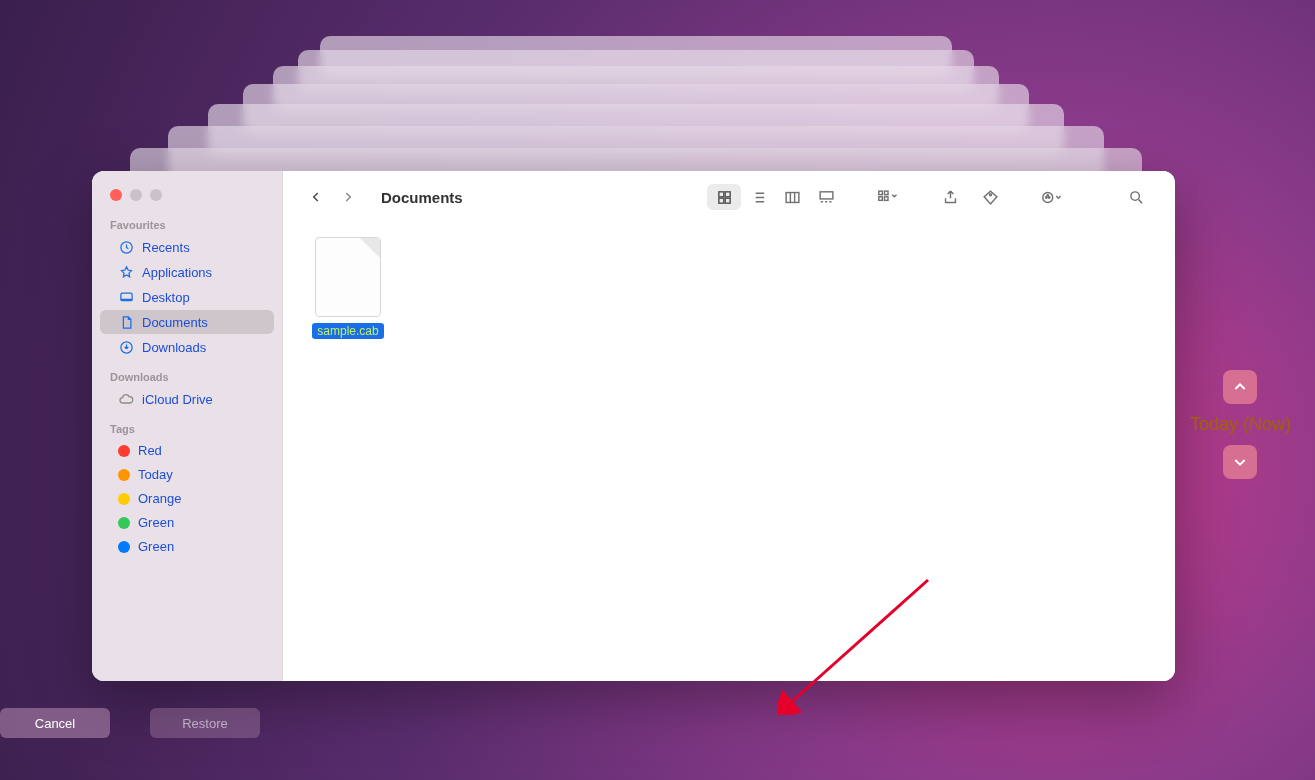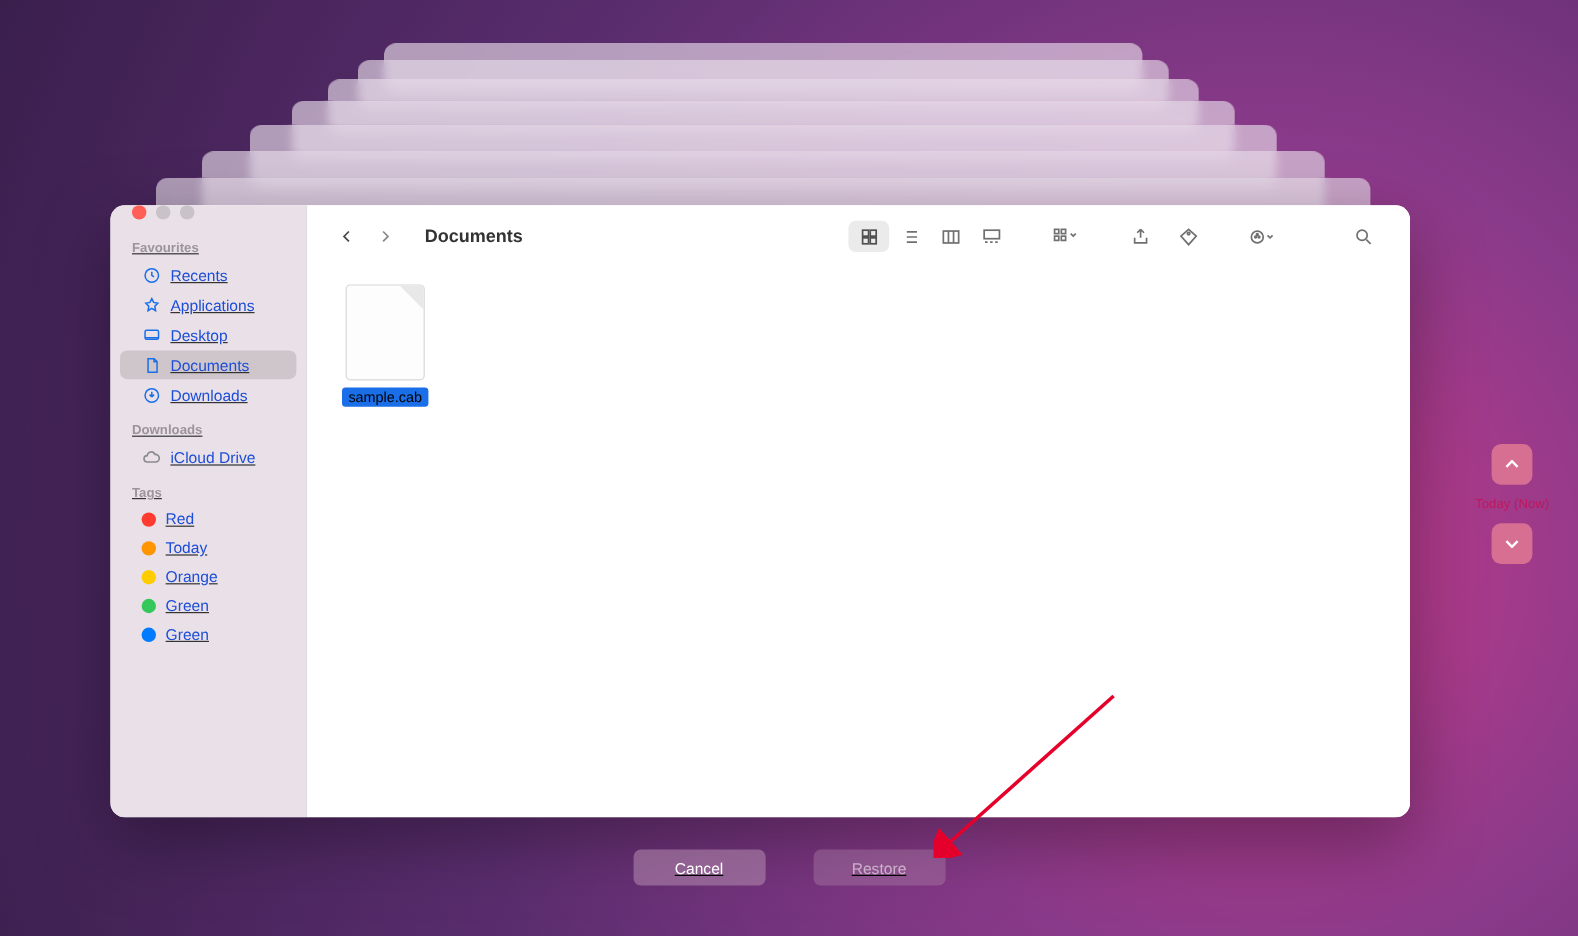--- a/index.html
+++ b/index.html
@@ -25,27 +25,27 @@
     width: 1083px;
     height: 510px;
     background: #ffffff;
     border-radius: 12px;
     display: flex;
     overflow: hidden;
     box-shadow: 0 20px 60px rgba(0,0,0,0.35);
   }
 
   .sidebar {
-    width: 164px;
+    width: 191px;
     height: 100%;
     background: #e9e1e7;
     border-right: 1px solid rgba(0,0,0,0.04);
+    padding-top: 18px;
     font-size: 13px;
     color: #333;
-    text-decoration: underline;
   }
   .traffic-lights {
     display: flex;
     gap: 8px;
     padding-left: 18px;
     margin-bottom: 18px;
   }
   .traffic-light {
     width: 12px; height: 12px; border-radius: 50%;
   }
@@ -150,32 +150,30 @@
     background:linear-gradient(225deg,#e8e8e8 0%,#e8e8e8 49%,#fdfdfd 51%);
     border-bottom-left-radius:3px;
   }
   .file-name {
     font-size: 12px;
     padding: 1px 5px;
     border-radius: 3px;
   }
   .file.selected .file-name {
     background: #1a6fe8;
-    color: #000000;
+    color: #bef264;
   }
 
   
   .bottom-buttons {
     position: absolute;
     left: 0; right: 0;
     top: 708px;
     display:flex;
-    justify-content:center;
     gap: 40px;
-    text-decoration: underline;
   }
   .mac-btn {
     width: 110px;
     height: 30px;
     border-radius: 6px;
     display:flex;align-items:center;justify-content:center;
     font-size: 13px;
     color: #fff;
     background: rgba(180,140,175,0.55);
     border: none;
@@ -193,22 +191,22 @@
     gap:10px;
   }
   .arrow-btn {
     width: 34px; height: 34px;
     border-radius: 8px;
     background: #d76f93;
     display:flex;align-items:center;justify-content:center;
     color:#fff;
   }
   .right-label {
-    color:#be185d;
-    font-size: 11px;
+    color:#a16207;
+    font-size: 18px;
     text-align:center;
     white-space:nowrap;
   }
 
   
   .anno-arrow {
     position:absolute;
     left: 778px;
     top: 575px;
     width: 160px;

